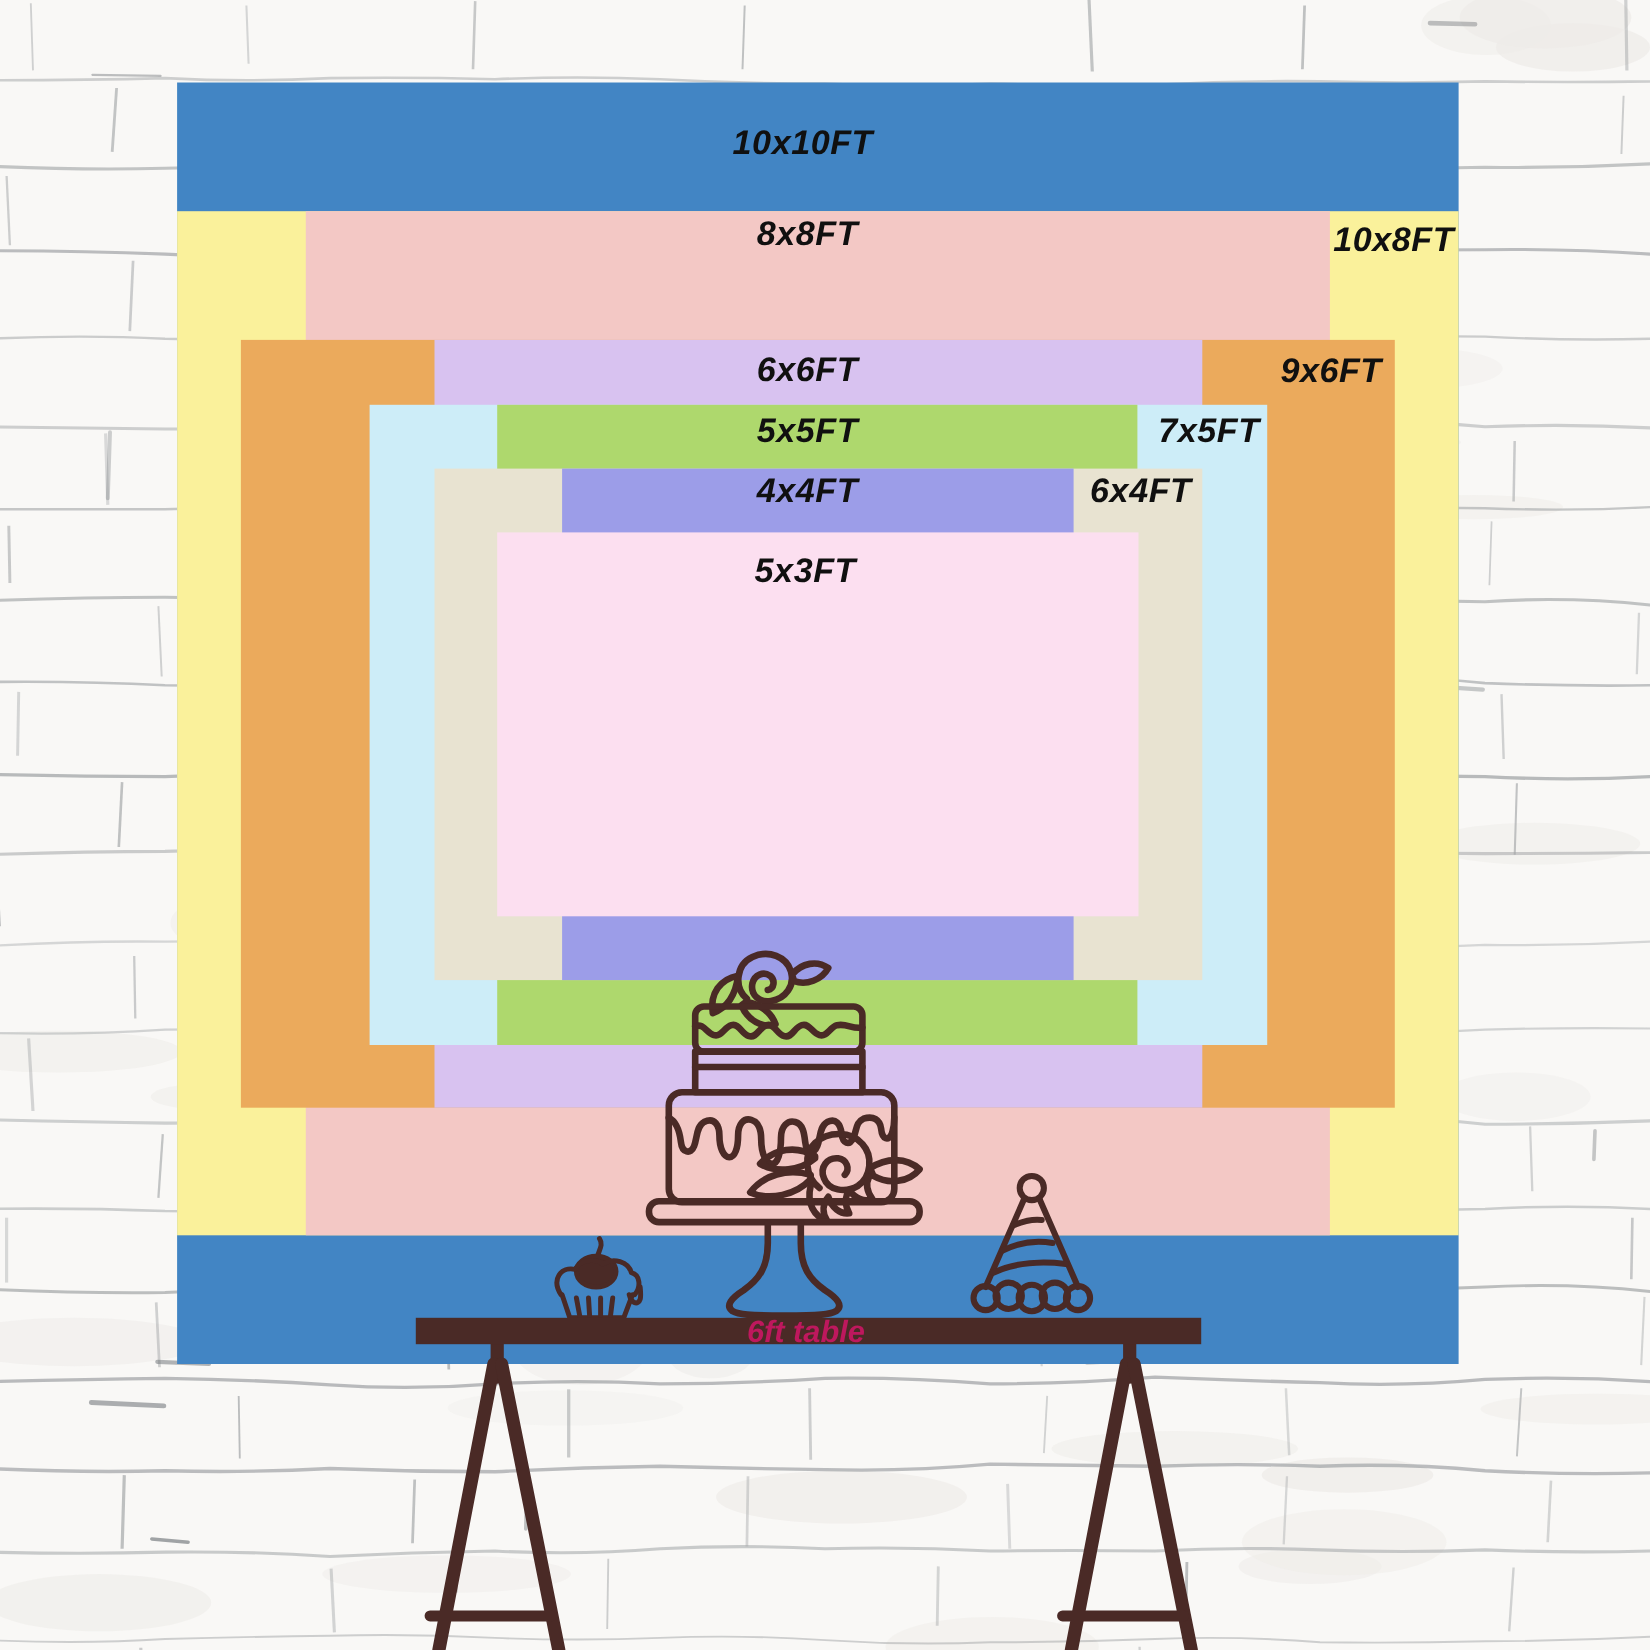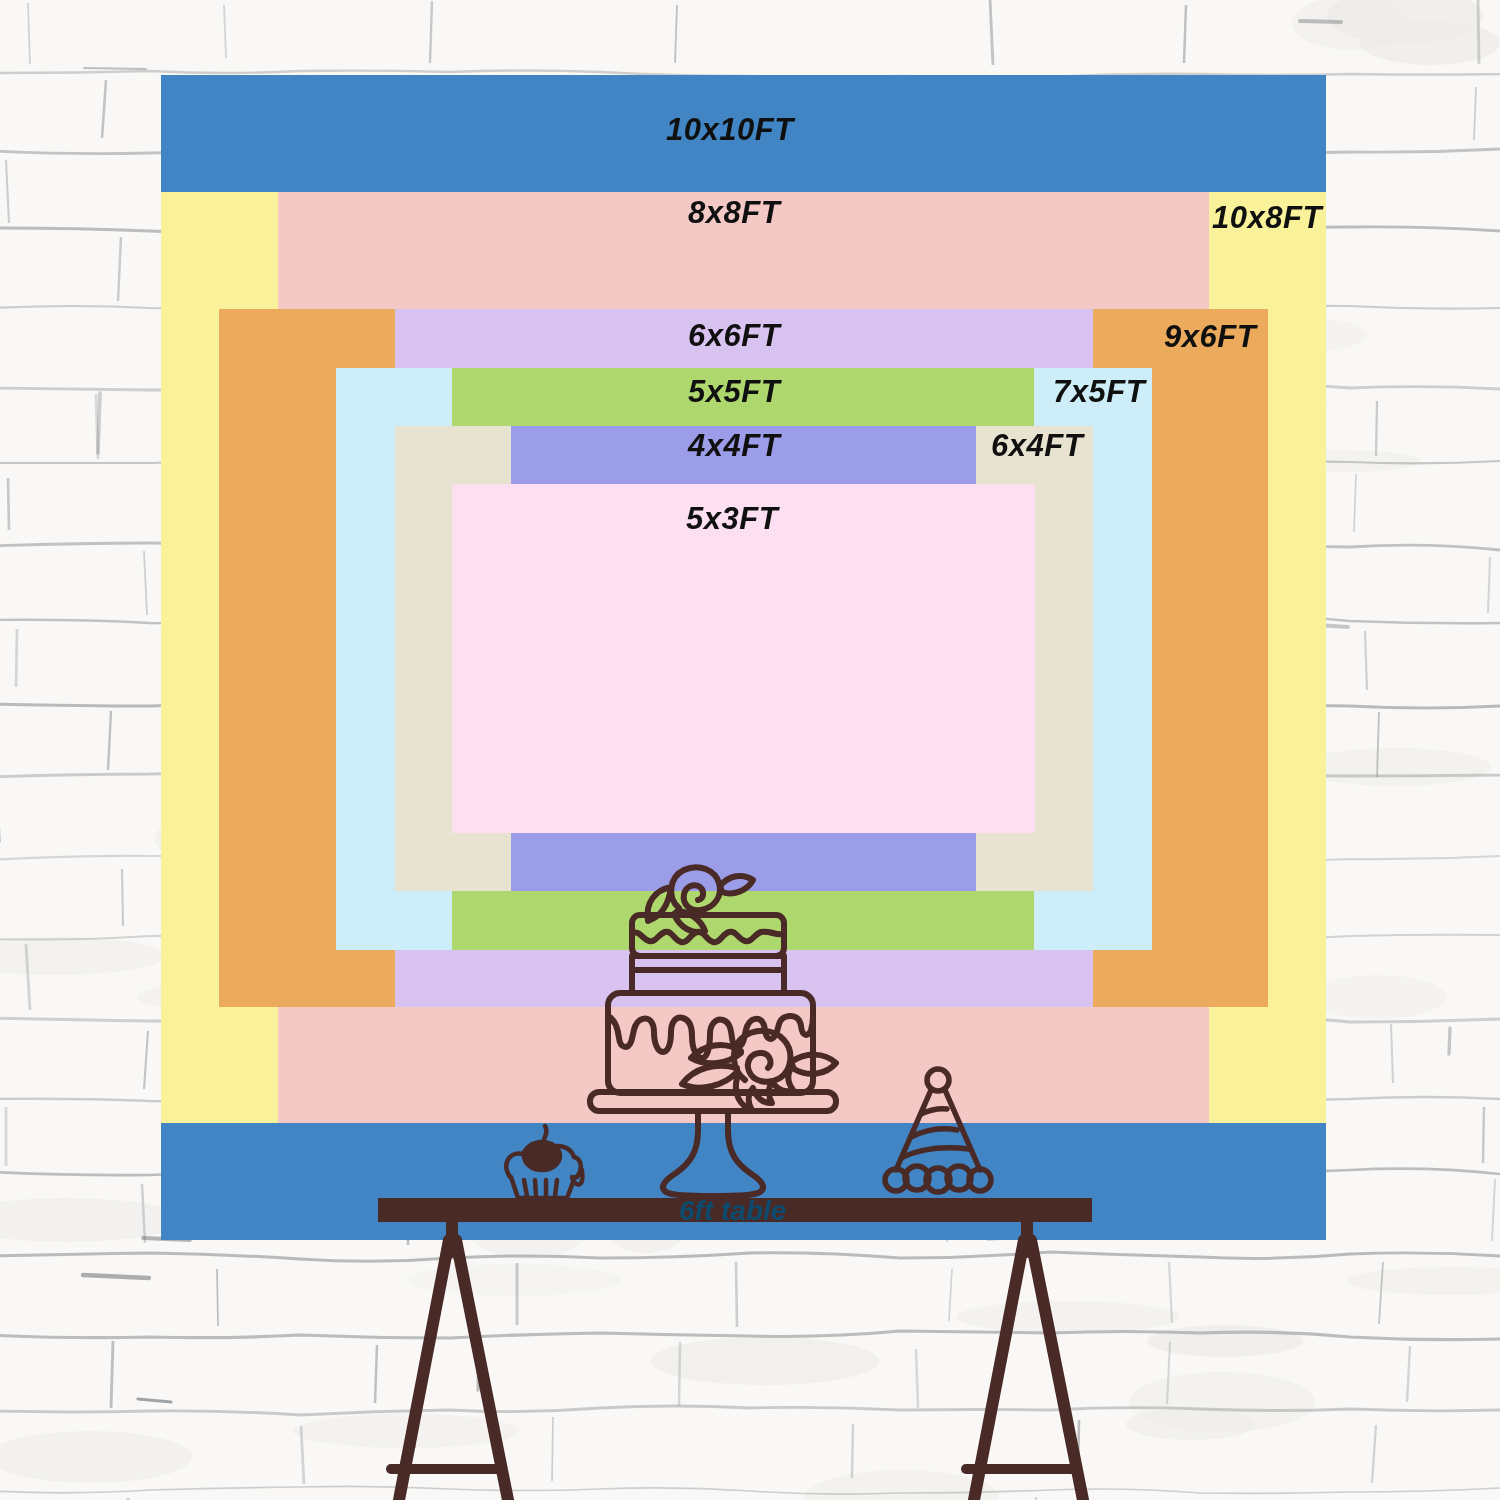--- a/index.html
+++ b/index.html
@@ -14,21 +14,21 @@
   .layer{position:absolute;z-index:1;}
   .size-label{
     position:absolute;z-index:2;
     font-size:31px;font-weight:600;color:#101010;
     letter-spacing:0.5px;white-space:nowrap;line-height:1;
   }
   #decor{position:absolute;left:0;top:0;z-index:3;}
   #table-bar{position:absolute;z-index:4;left:378px;top:1198px;width:714px;height:24px;}
   #table-label{
     position:absolute;z-index:5;left:679px;top:1197px;
-    font-size:28px;font-weight:600;color:#0c4a6e;line-height:1;white-space:nowrap;
+    font-size:28px;font-weight:600;color:#be185d;line-height:1;white-space:nowrap;
   }
 </style>
 </head>
 <body>
 
 <div id="stage">
 
   <svg id="wall" width="1500" height="1500">
       <ellipse cx="646" cy="1233" rx="38" ry="20" fill="#edebe8" opacity="0.53"></ellipse>
       <ellipse cx="1191" cy="1424" rx="65" ry="16" fill="#edebe8" opacity="0.49"></ellipse>

